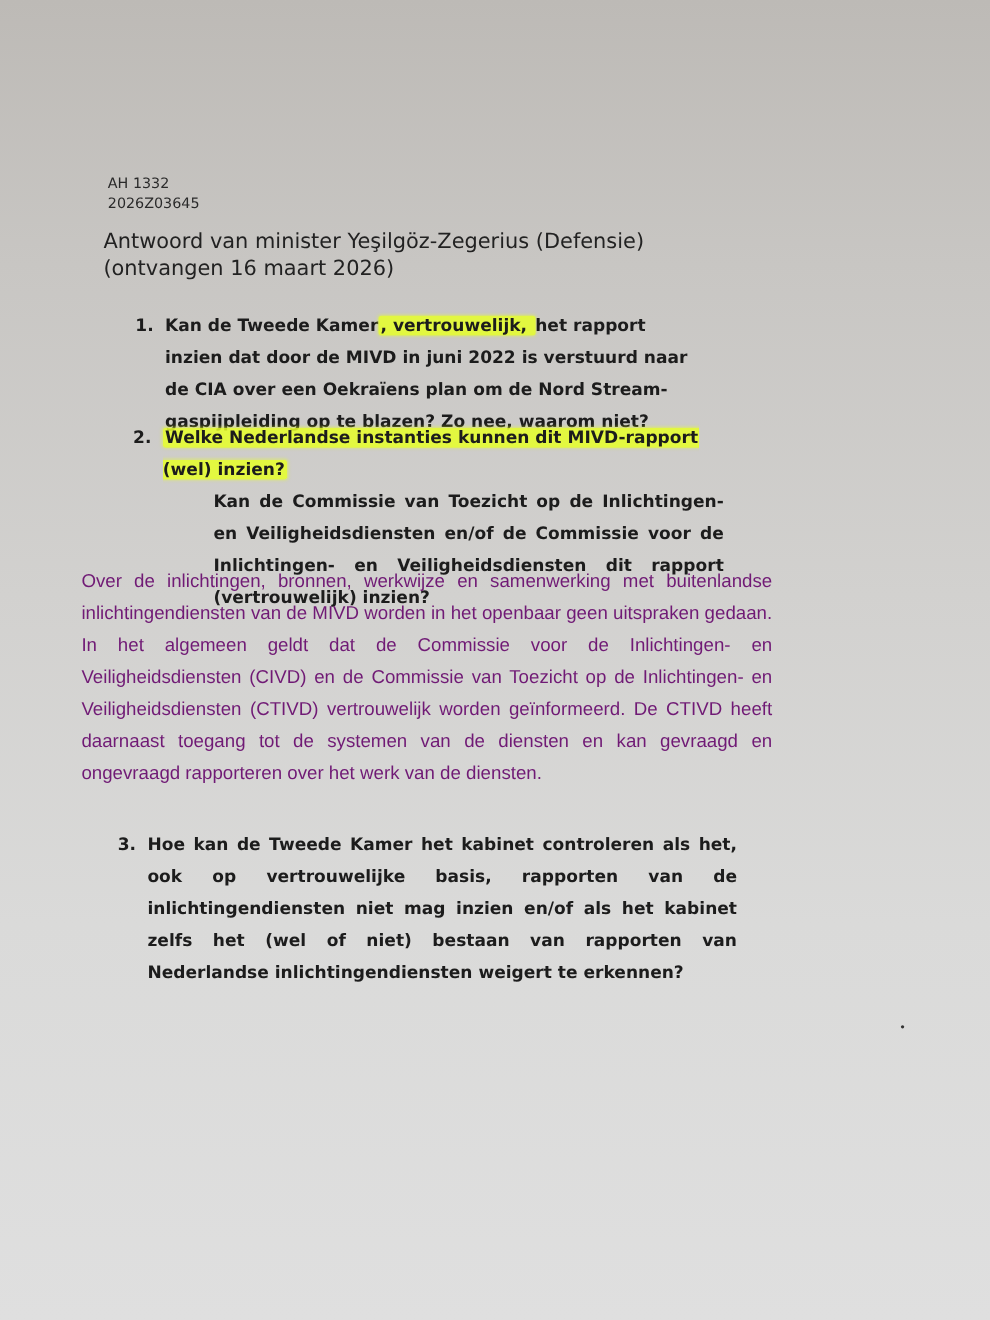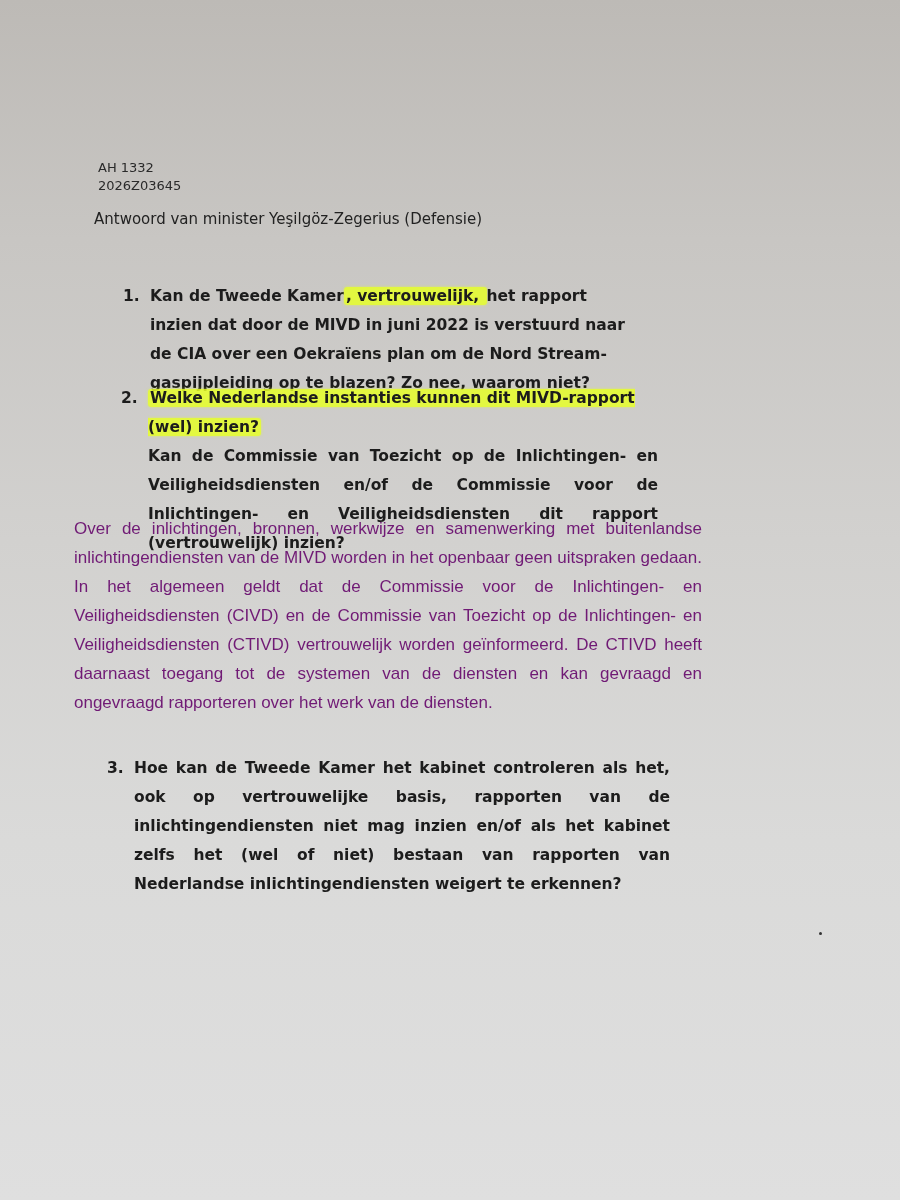--- a/index.html
+++ b/index.html
@@ -26,21 +26,21 @@
       font-family: "DejaVu Sans", sans-serif;
       font-size: 13px;
       line-height: 18px;
       color: #2a2a2a;
     }
     .title {
       position: absolute;
       left: 94px;
       top: 191px;
       font-family: "DejaVu Sans", sans-serif;
-      font-size: 15px;
+      font-size: 19px;
       line-height: 25px;
       color: #222;
     }
     .question {
       position: absolute;
       font-family: "DejaVu Sans", sans-serif;
       font-weight: bold;
       font-size: 15.5px;
       line-height: 29px;
       color: #1c1c1c;
@@ -51,21 +51,21 @@
       top: 0;
     }
     .question .txt {
       display: block;
       text-align: justify;
     }
     .q1 { left: 150px; top: 266px; width: 475px; }
     .q2 { left: 148px; top: 368px; width: 510px; }
     .q3 { left: 134px; top: 738px; width: 536px; }
     .q1 .txt, .q2 .txt { text-align: left; }
-    .q2 .rest { text-align: justify; display:block; }
+    .q2 .rest { text-align: justify; display:block;margin-left:46px; }
     .hl {
       background: rgba(230, 255, 40, 0.85);
       border-radius: 3px;
       padding: 0 2px;
       box-shadow: 0 0 3px rgba(230,255,40,0.6);
     }
     .answer {
       position: absolute;
       font-family: "Liberation Sans", sans-serif;
       font-size: 17px;
@@ -87,20 +87,21 @@
 
 <div class="page">
 
   <div class="meta">
     <div>AH 1332</div>
     <div>2026Z03645</div>
   </div>
 
   <div class="title">
     <div>Antwoord van minister Yeşilgöz-Zegerius (Defensie)</div>
+    <div>(ontvangen  16 maart 2026)</div>
   </div>
 
   <div class="question q1">
     <span class="num">1.</span>
     <span class="txt"><span>Kan de Tweede Kamer</span><span class="hl">, vertrouwelijk, </span><span>het rapport inzien dat door de MIVD in juni 2022 is verstuurd naar de CIA over een Oekraïens plan om de Nord Stream-gaspijpleiding op te blazen? Zo nee, waarom niet?</span></span>
   </div>
 
   <div class="question q2">
     <span class="num">2.</span>
     <span class="txt">

